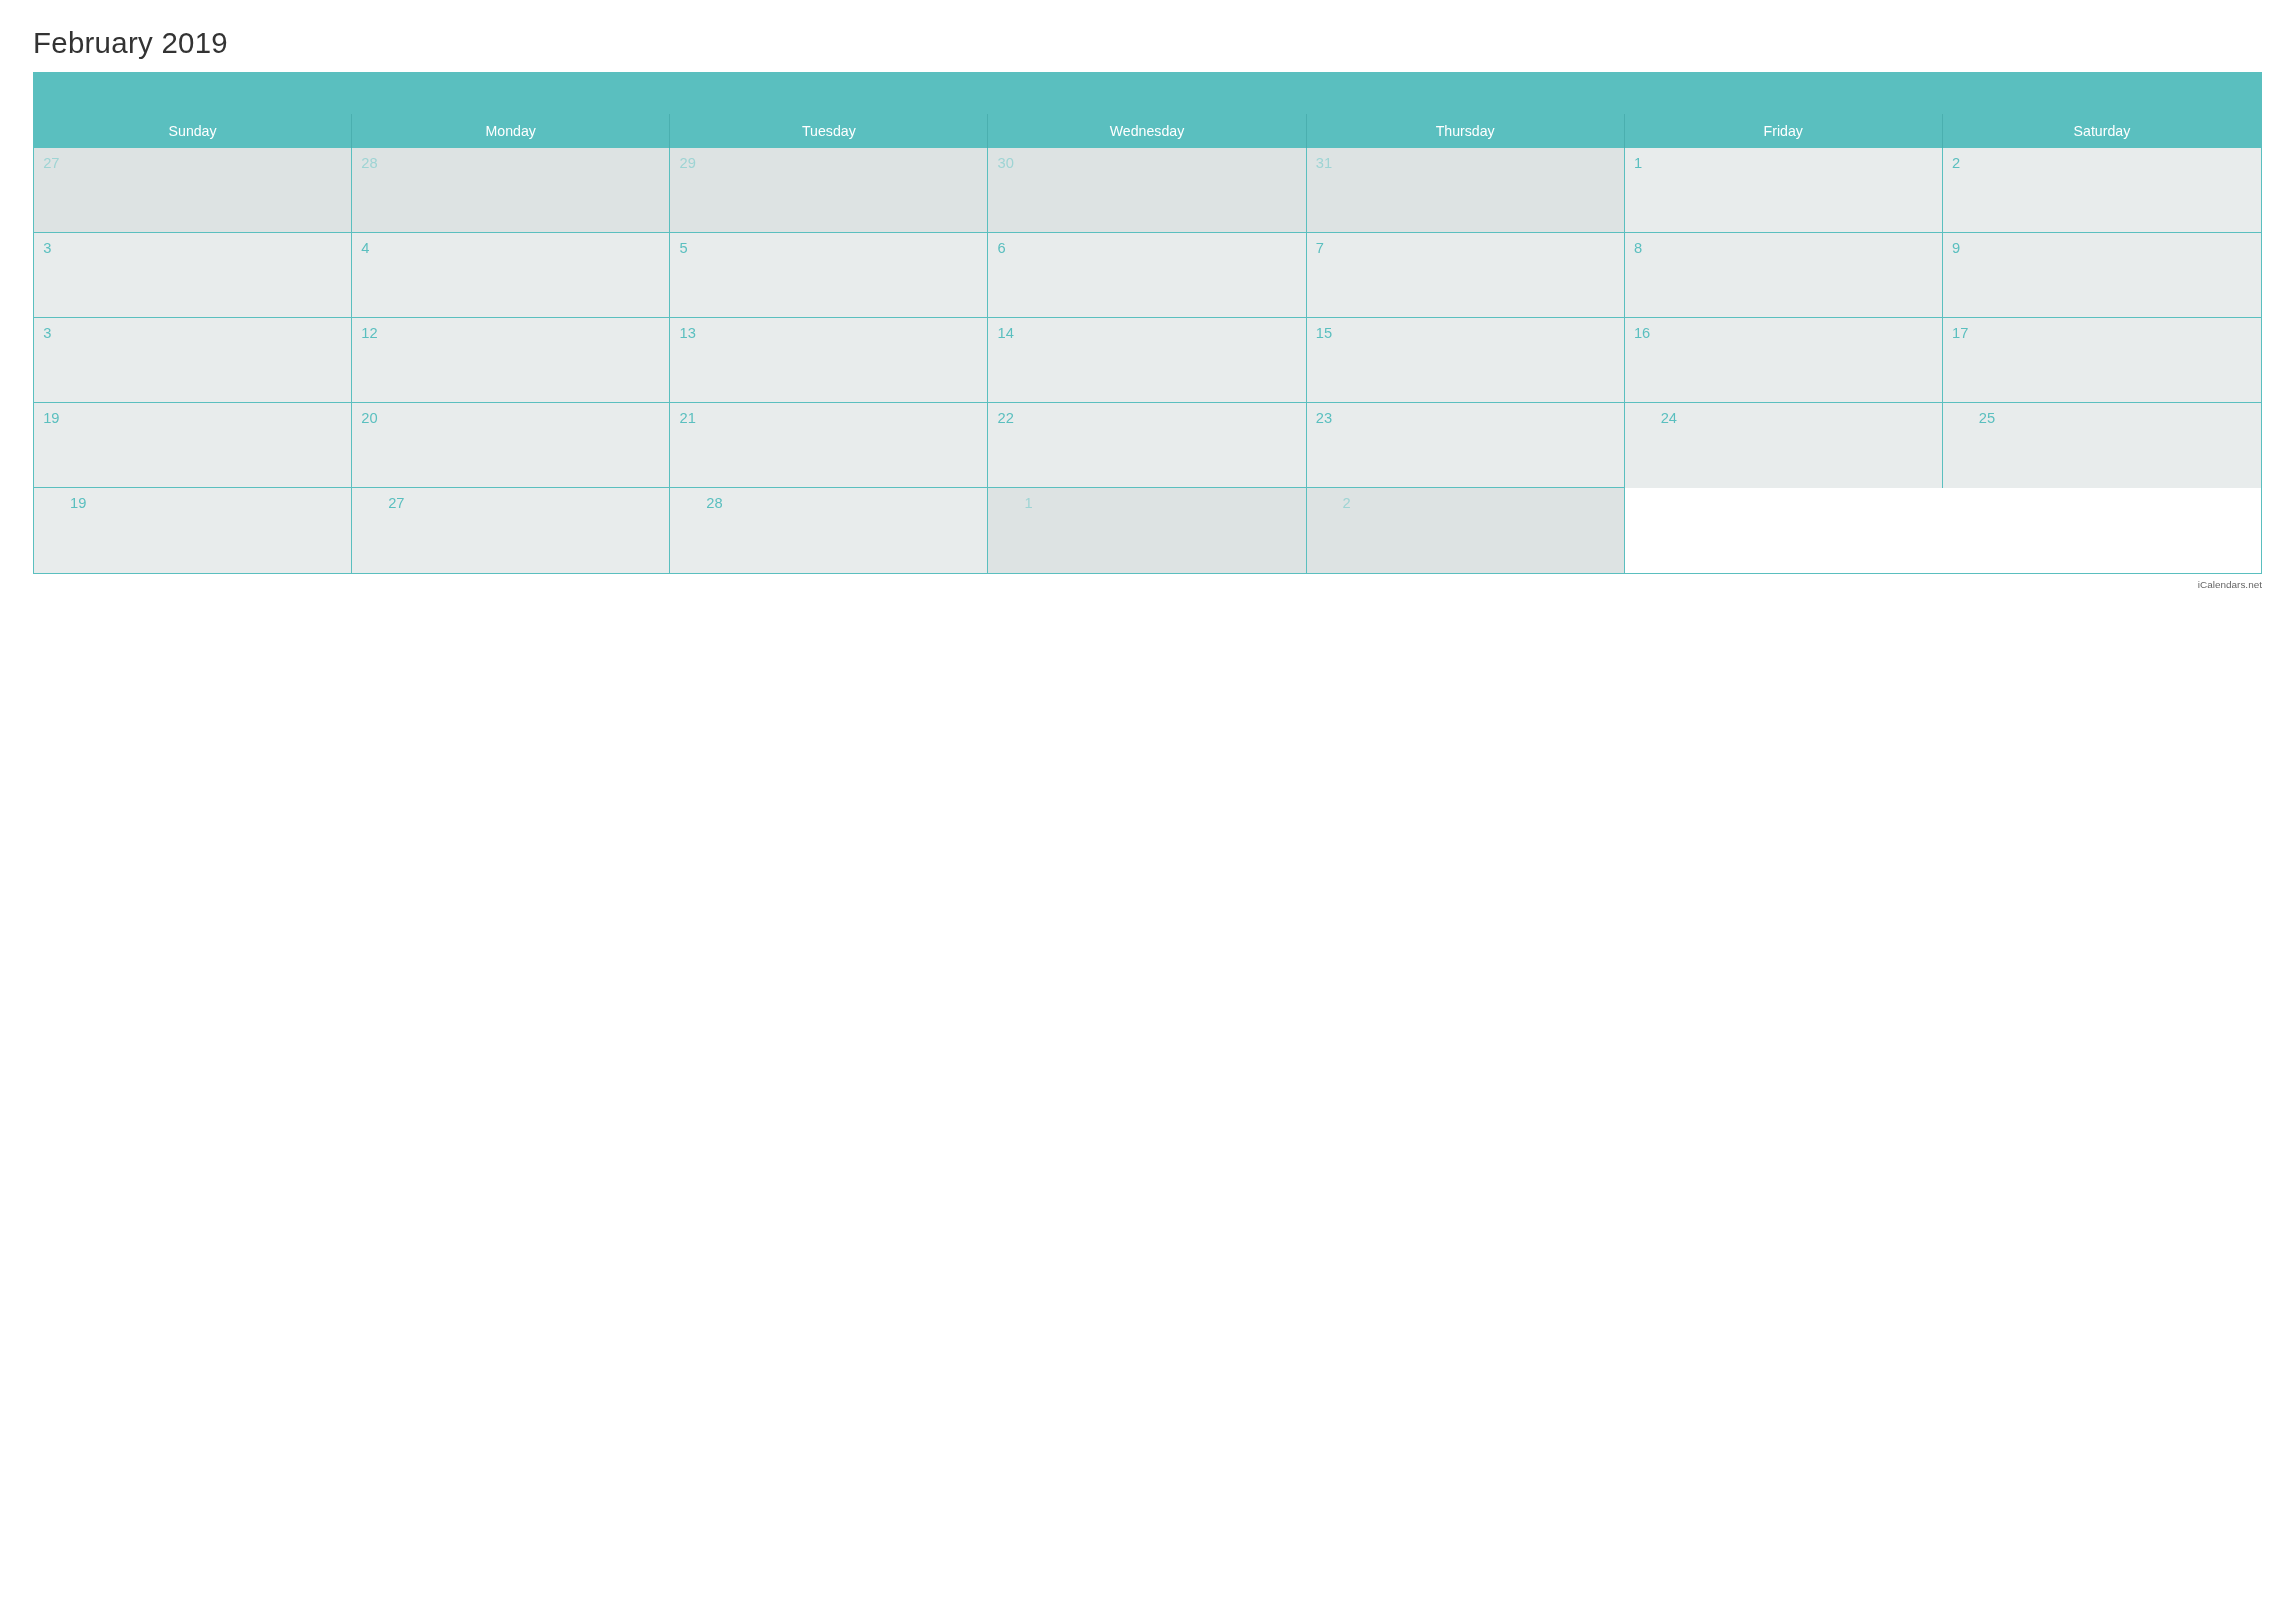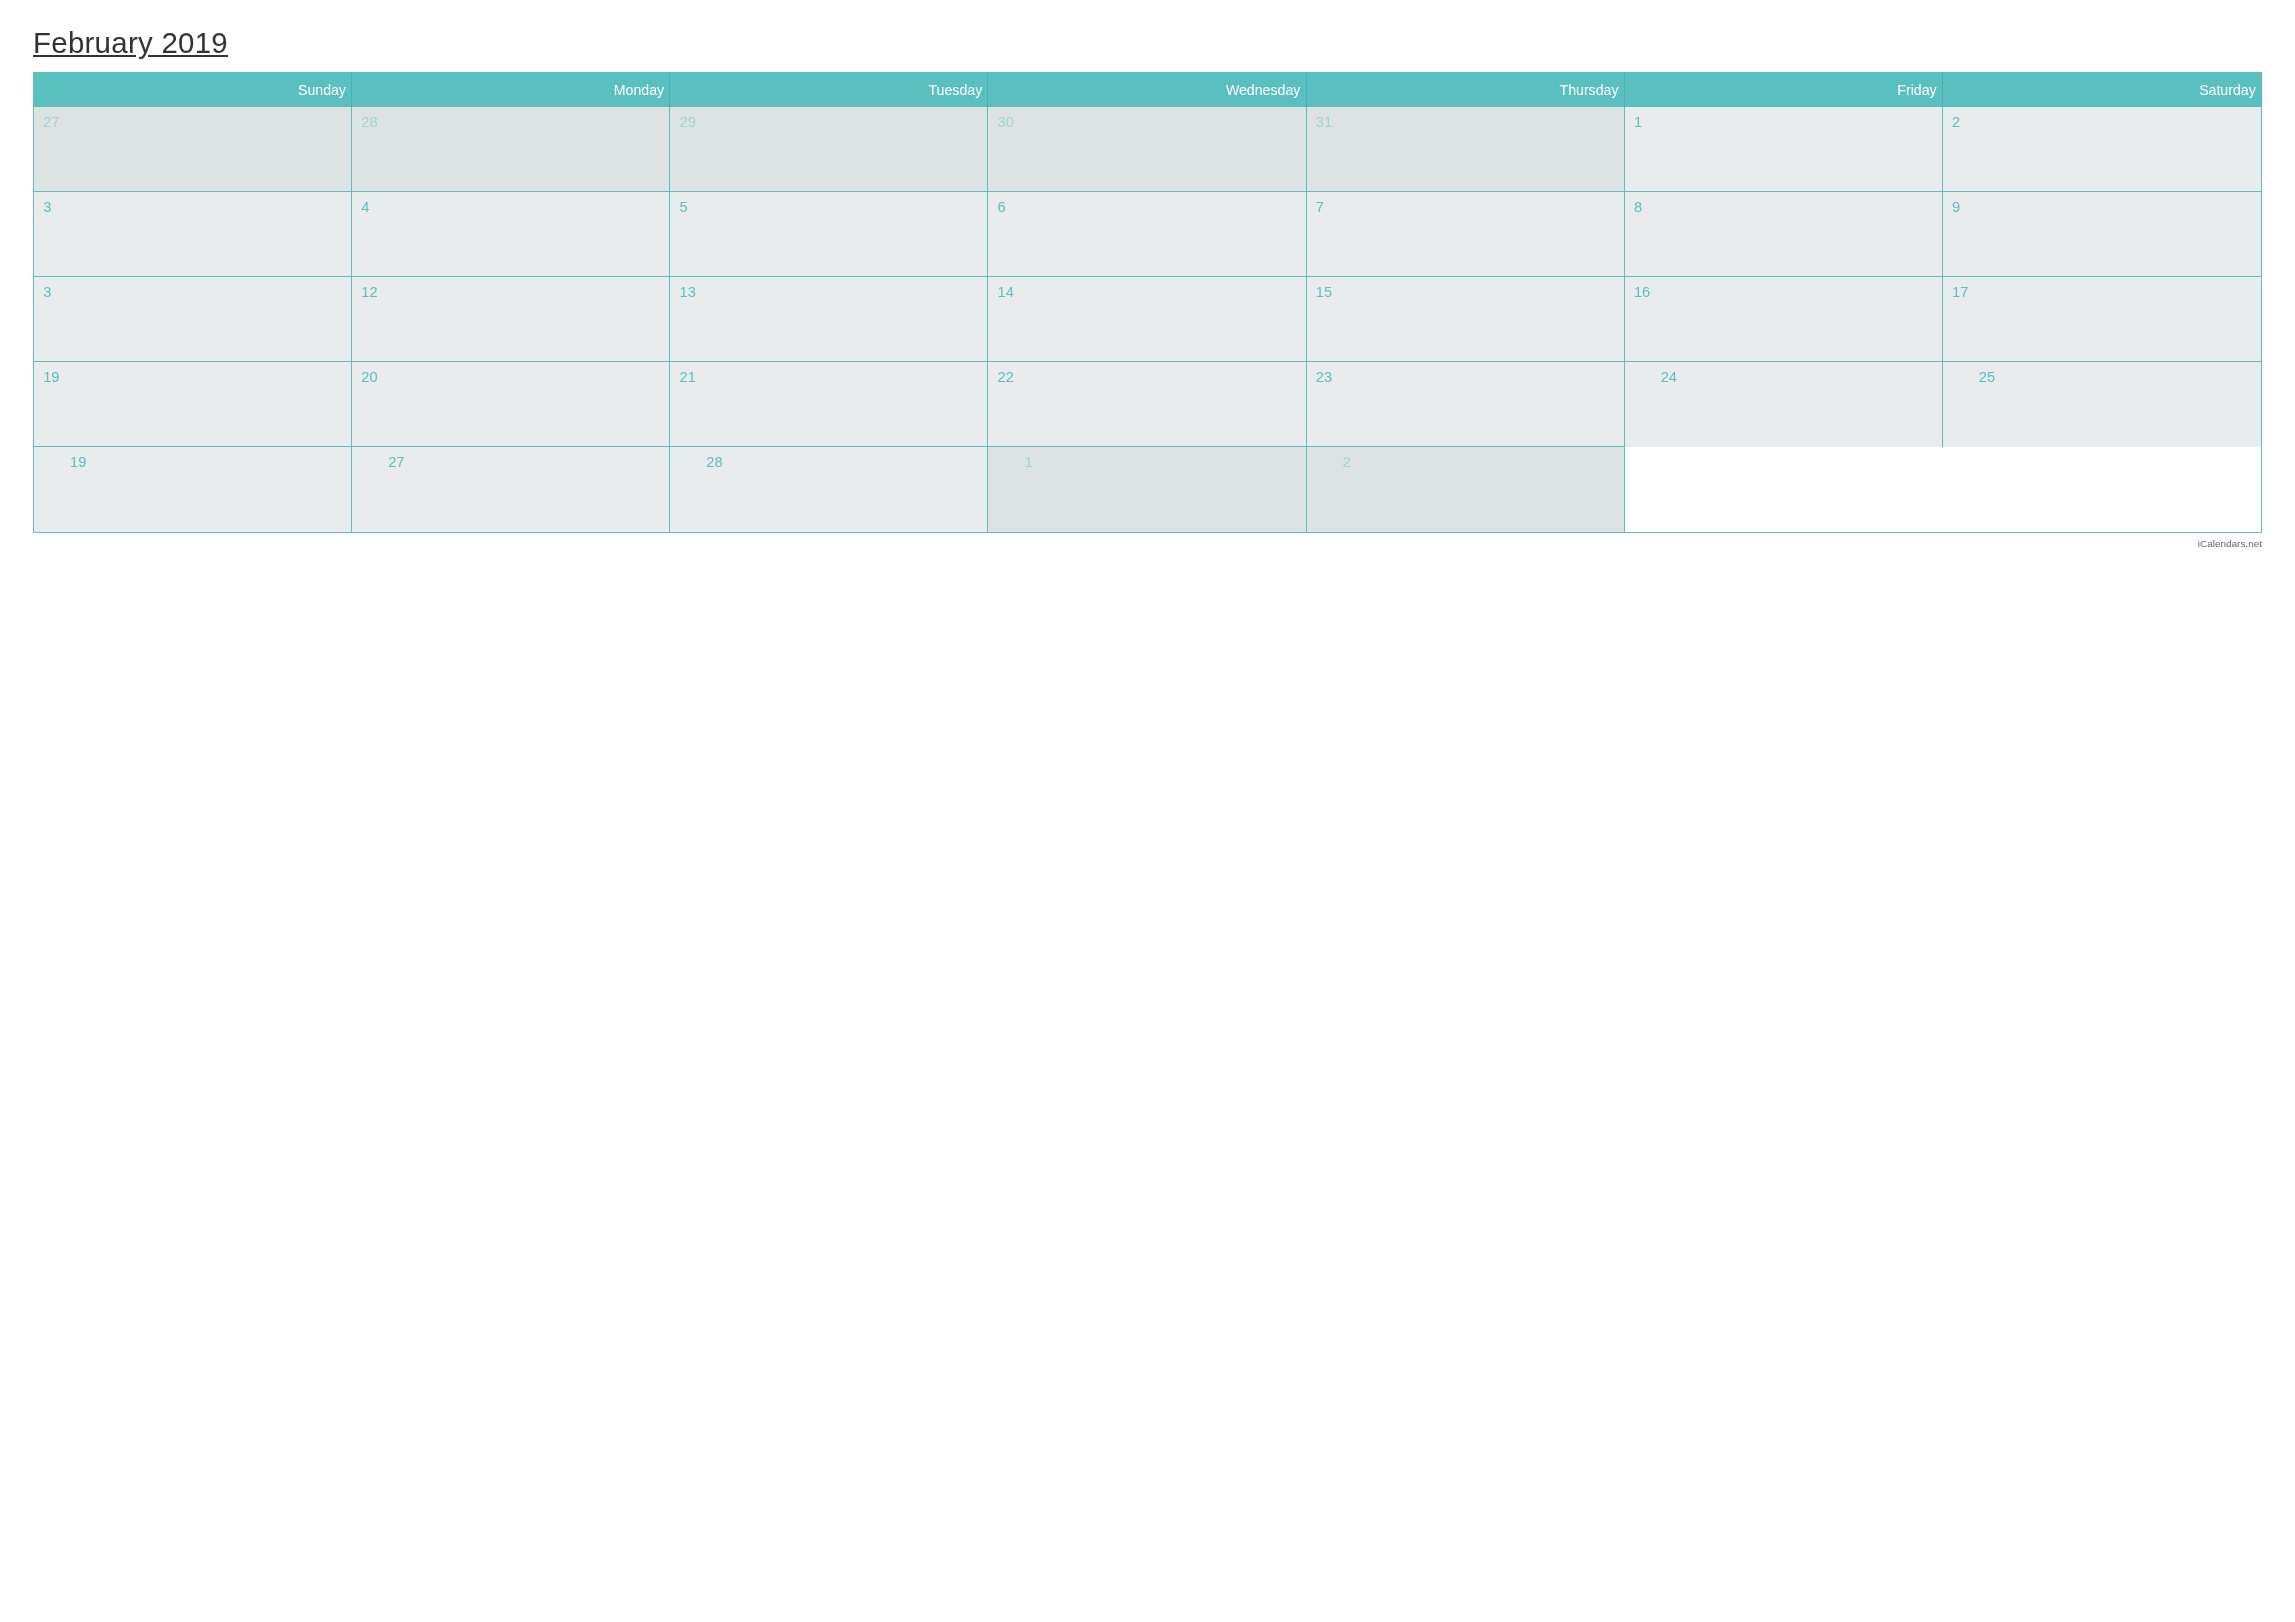--- a/index.html
+++ b/index.html
@@ -15,41 +15,41 @@
       width: 100%;
       min-height: 100vh;
     }
 
     .page-title {
       font-size: 2.8em;
       font-weight: normal;
       color: #333333;
       margin-bottom: 11.8px;
       letter-spacing: 0.01em;
-      text-decoration: underline;
     }
 
     .calendar-wrapper {
       width: 100%;
       border: 1.3px solid #5abfbf;
     }
 
     .calendar-header {
       display: grid;
       grid-template-columns: repeat(7, 1fr);
       background-color: #5abfbf;
     }
 
     .calendar-header-cell {
       color: #ffffff;
-      text-align: right;
+      text-align: center;
       padding: 9.2px 5.2px;
       font-size: 1.35em;
       font-weight: 500;
       border-right: 0.7px solid #4aafaf;
+      margin-top: 41px;
     }
 
     .calendar-header-cell:last-child {
       border-right: none;
     }
 
     .calendar-body {
       display: grid;
       grid-template-columns: repeat(7, 1fr);
       grid-template-rows: repeat(5, 1fr);

